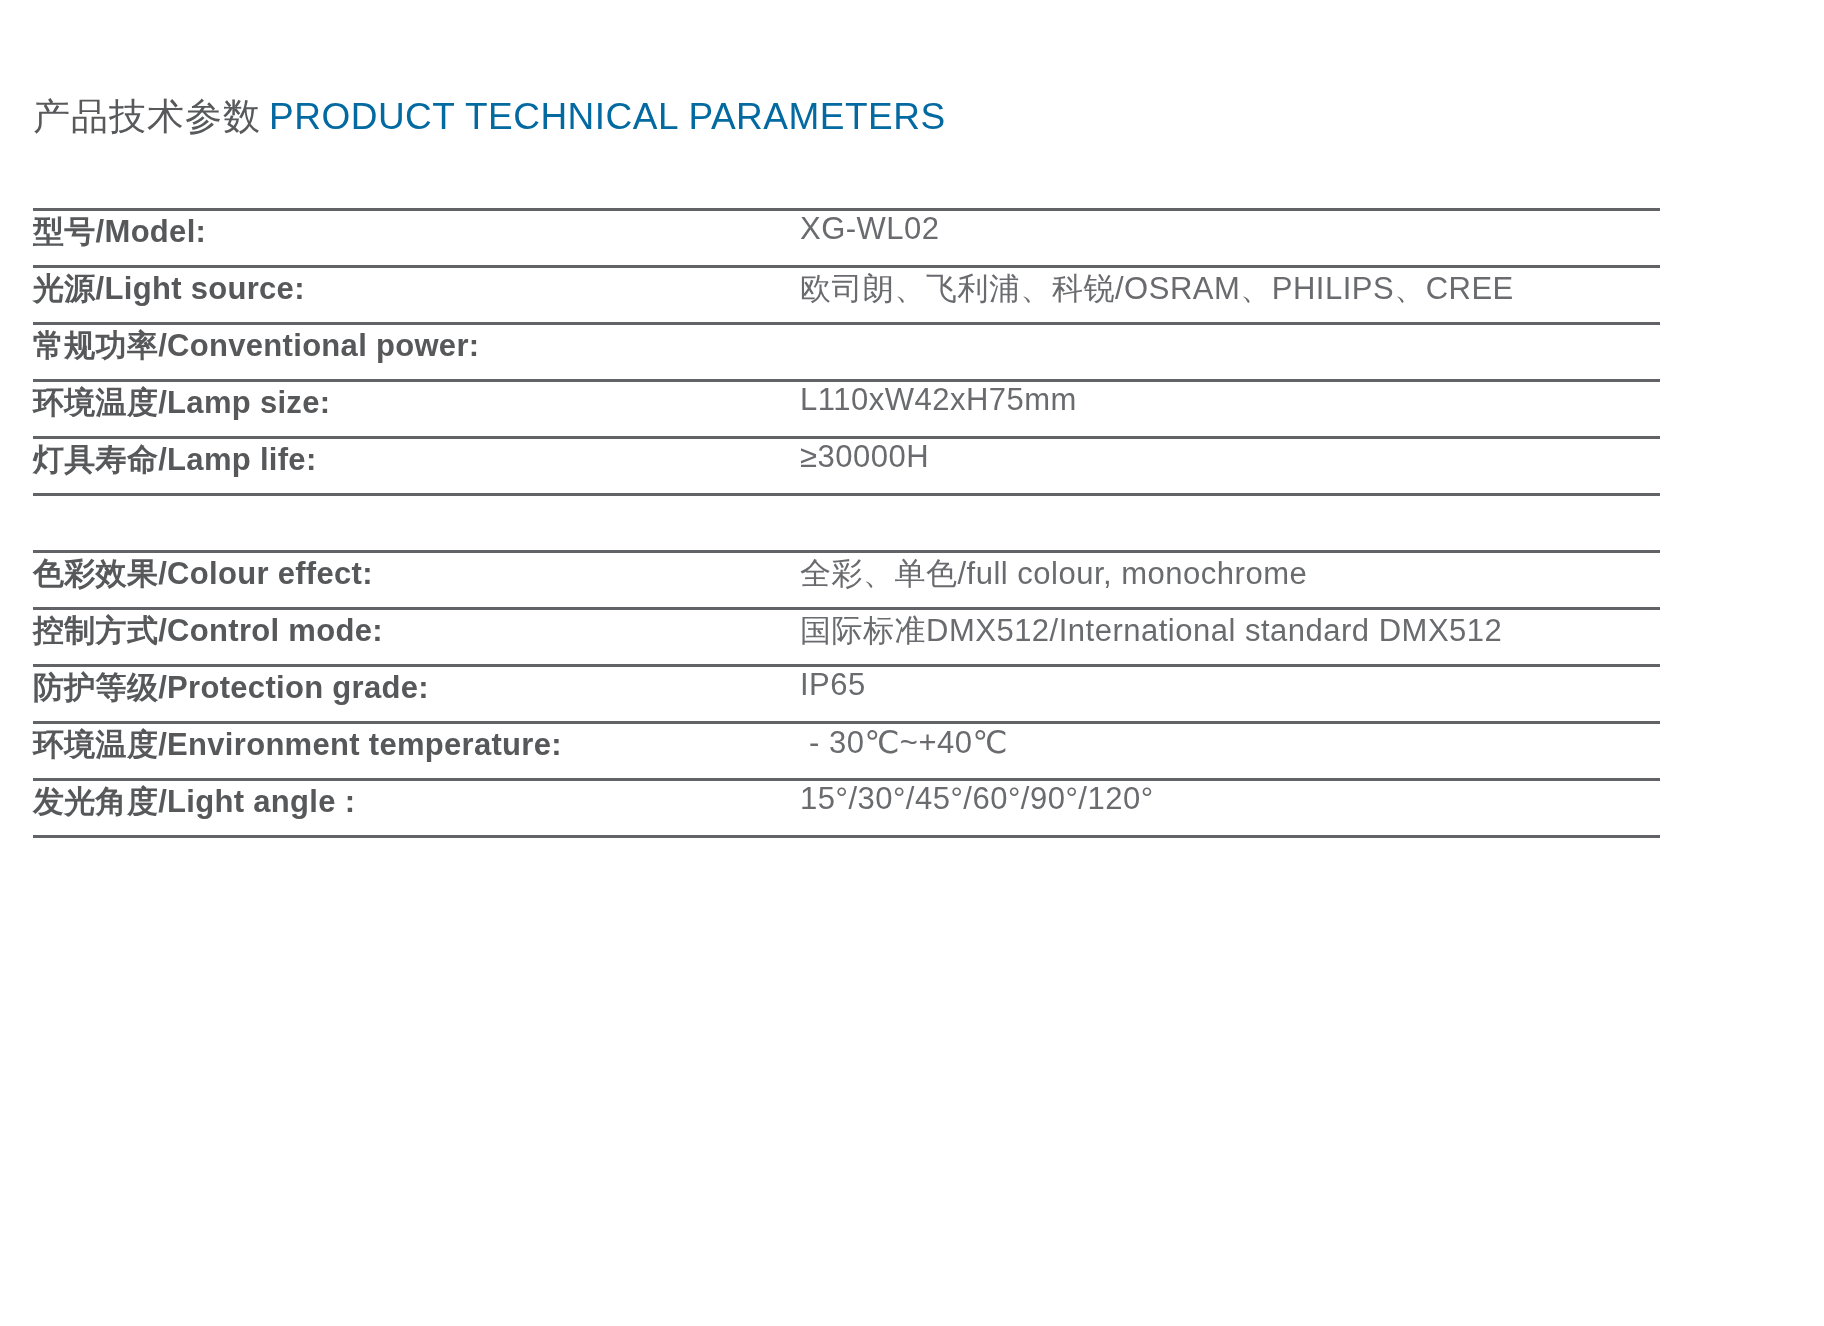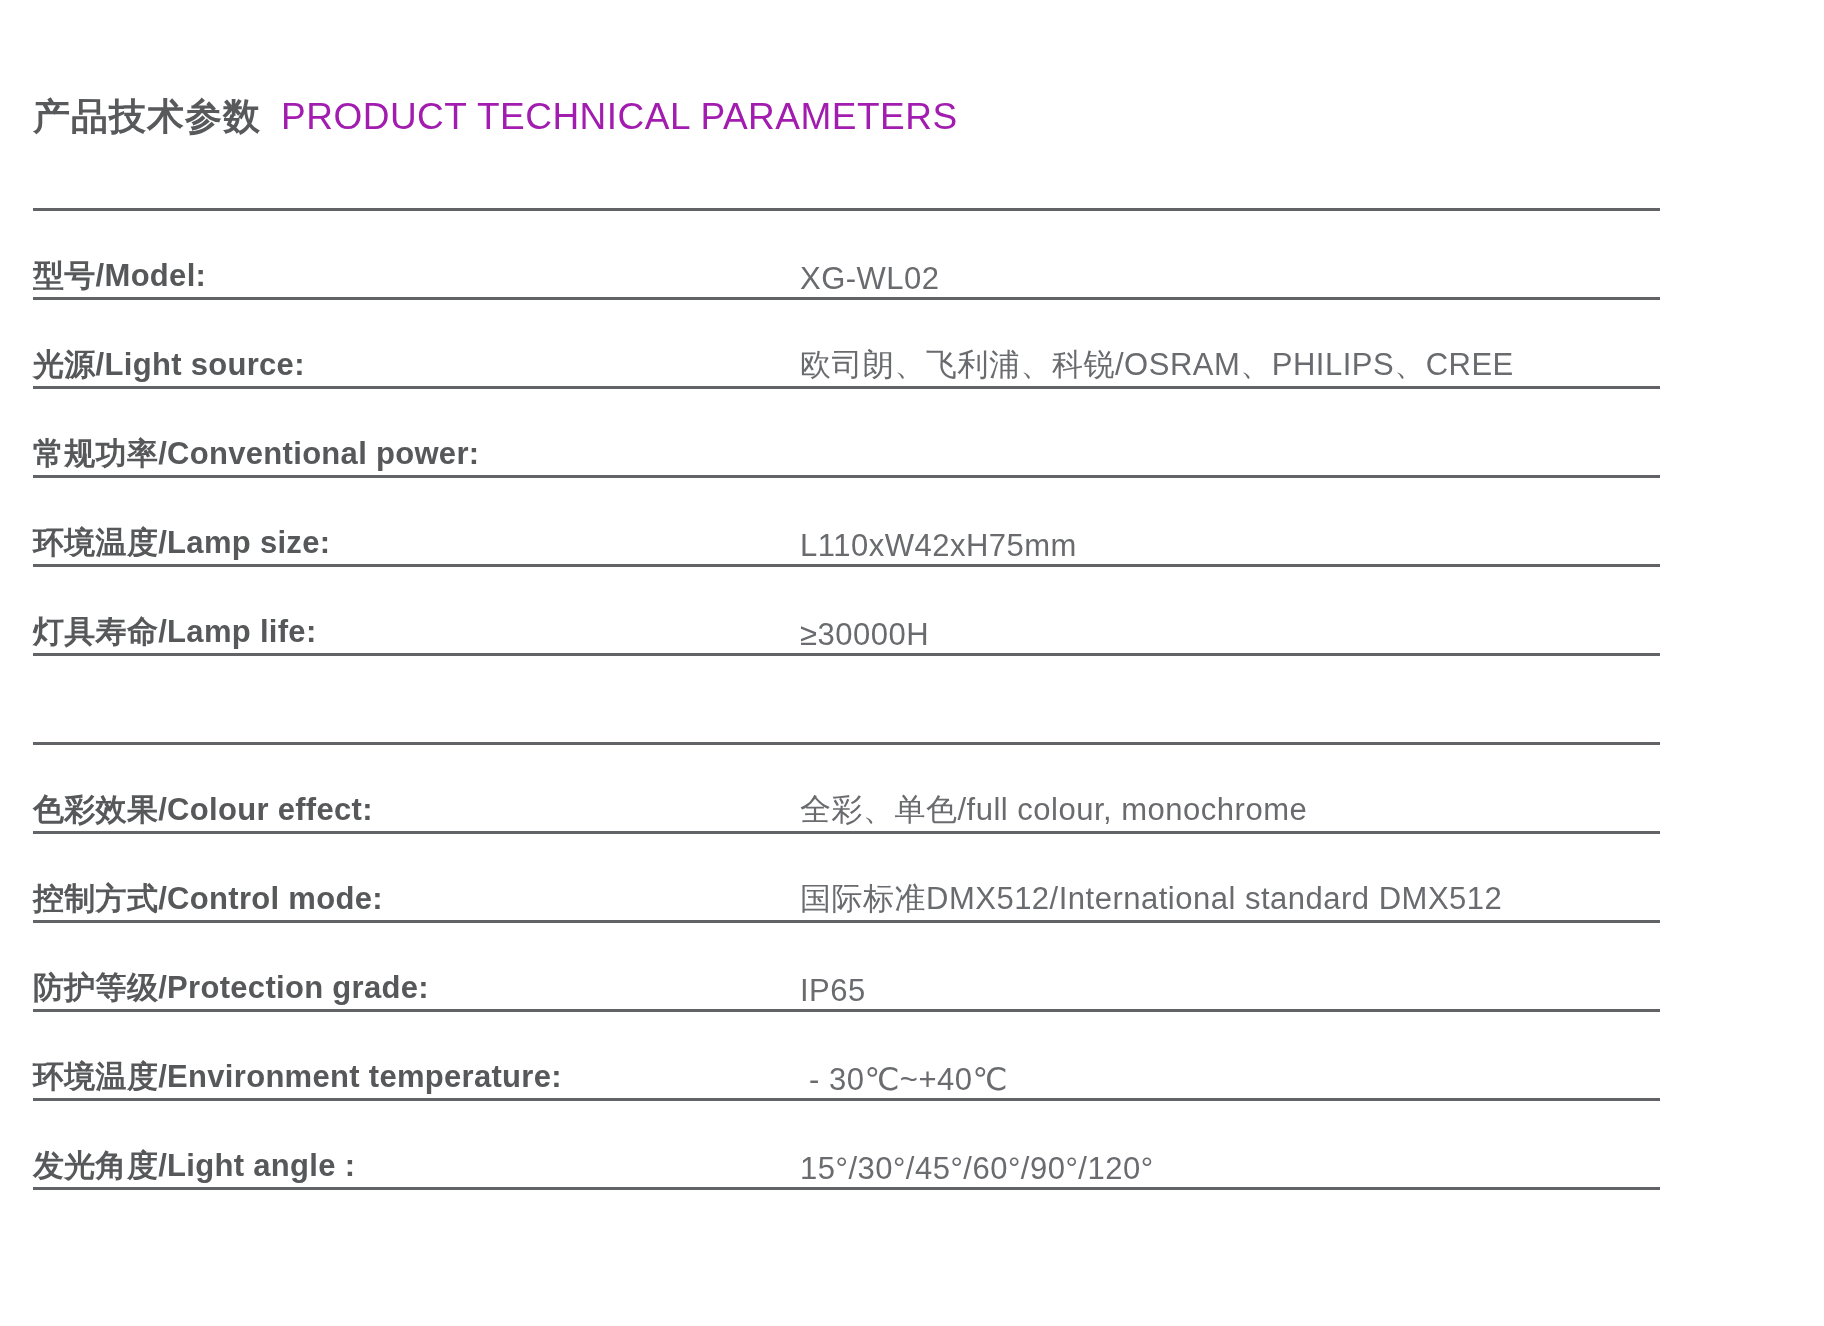--- a/index.html
+++ b/index.html
@@ -19,45 +19,44 @@
   
   .title-block {
     position: absolute;
     left: 33px;
     top: 96px;
     white-space: nowrap;
     line-height: 1.15;
   }
   .title-zh {
     font-size: 37px;
-    font-weight: bold;
+    font-weight: normal;
     color: #58595b;
     letter-spacing: 1px;
   }
   .title-en {
     font-size: 37px;
     font-weight: 500;
-    color: #a21caf;
-    margin-left: 20px;
+    color: #0369a1;
+    margin-left: 8px;
     letter-spacing: 0.5px;
   }
   
   .spec-table {
     position: absolute;
     left: 33px;
     top: 208px;
     width: 1627px;
     border-top: 3px solid #626366;
   }
   .spec-row {
     display: flex;
-    align-items: flex-end;
-    height: 65px;
+    align-items: flex-start;
+    height: 57px;
     border-bottom: 3px solid #626366;
-    margin-top: 24px;
   }
   .spec-label {
     width: 767px;
     flex: 0 0 767px;
     font-size: 31px;
     font-weight: bold;
     color: #57585a;
     letter-spacing: 0.3px;
   }
   .spec-value {

